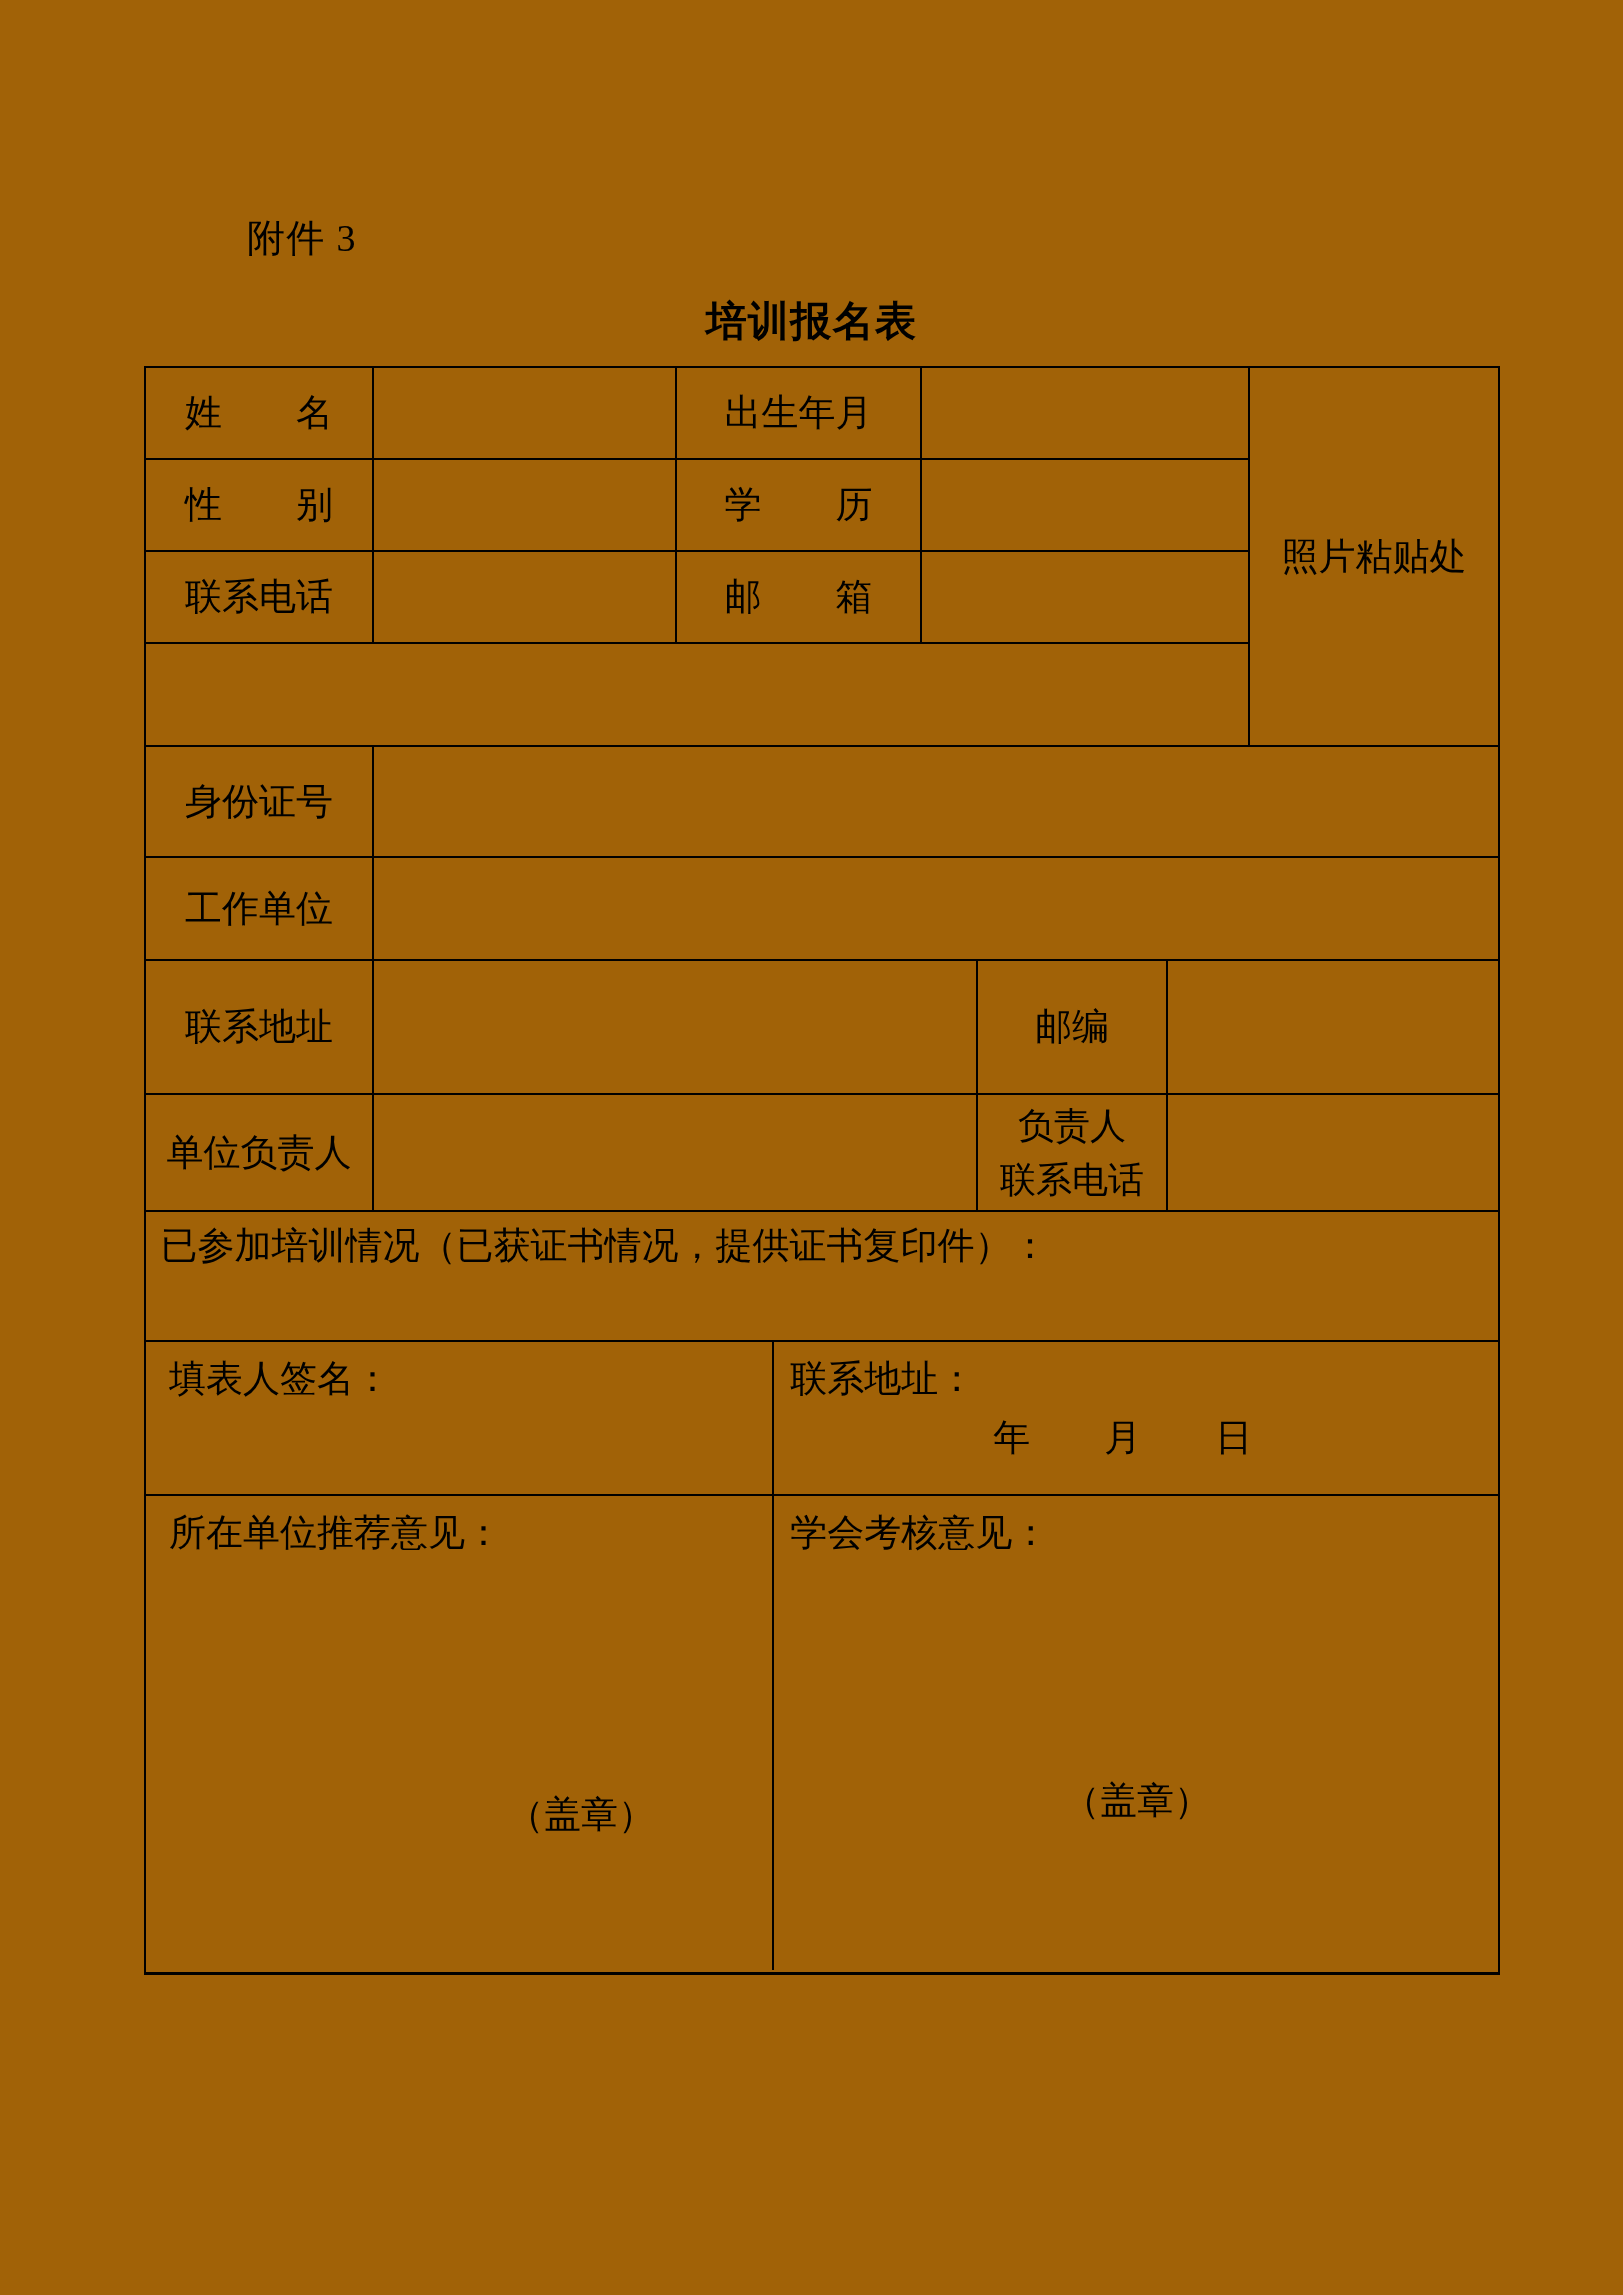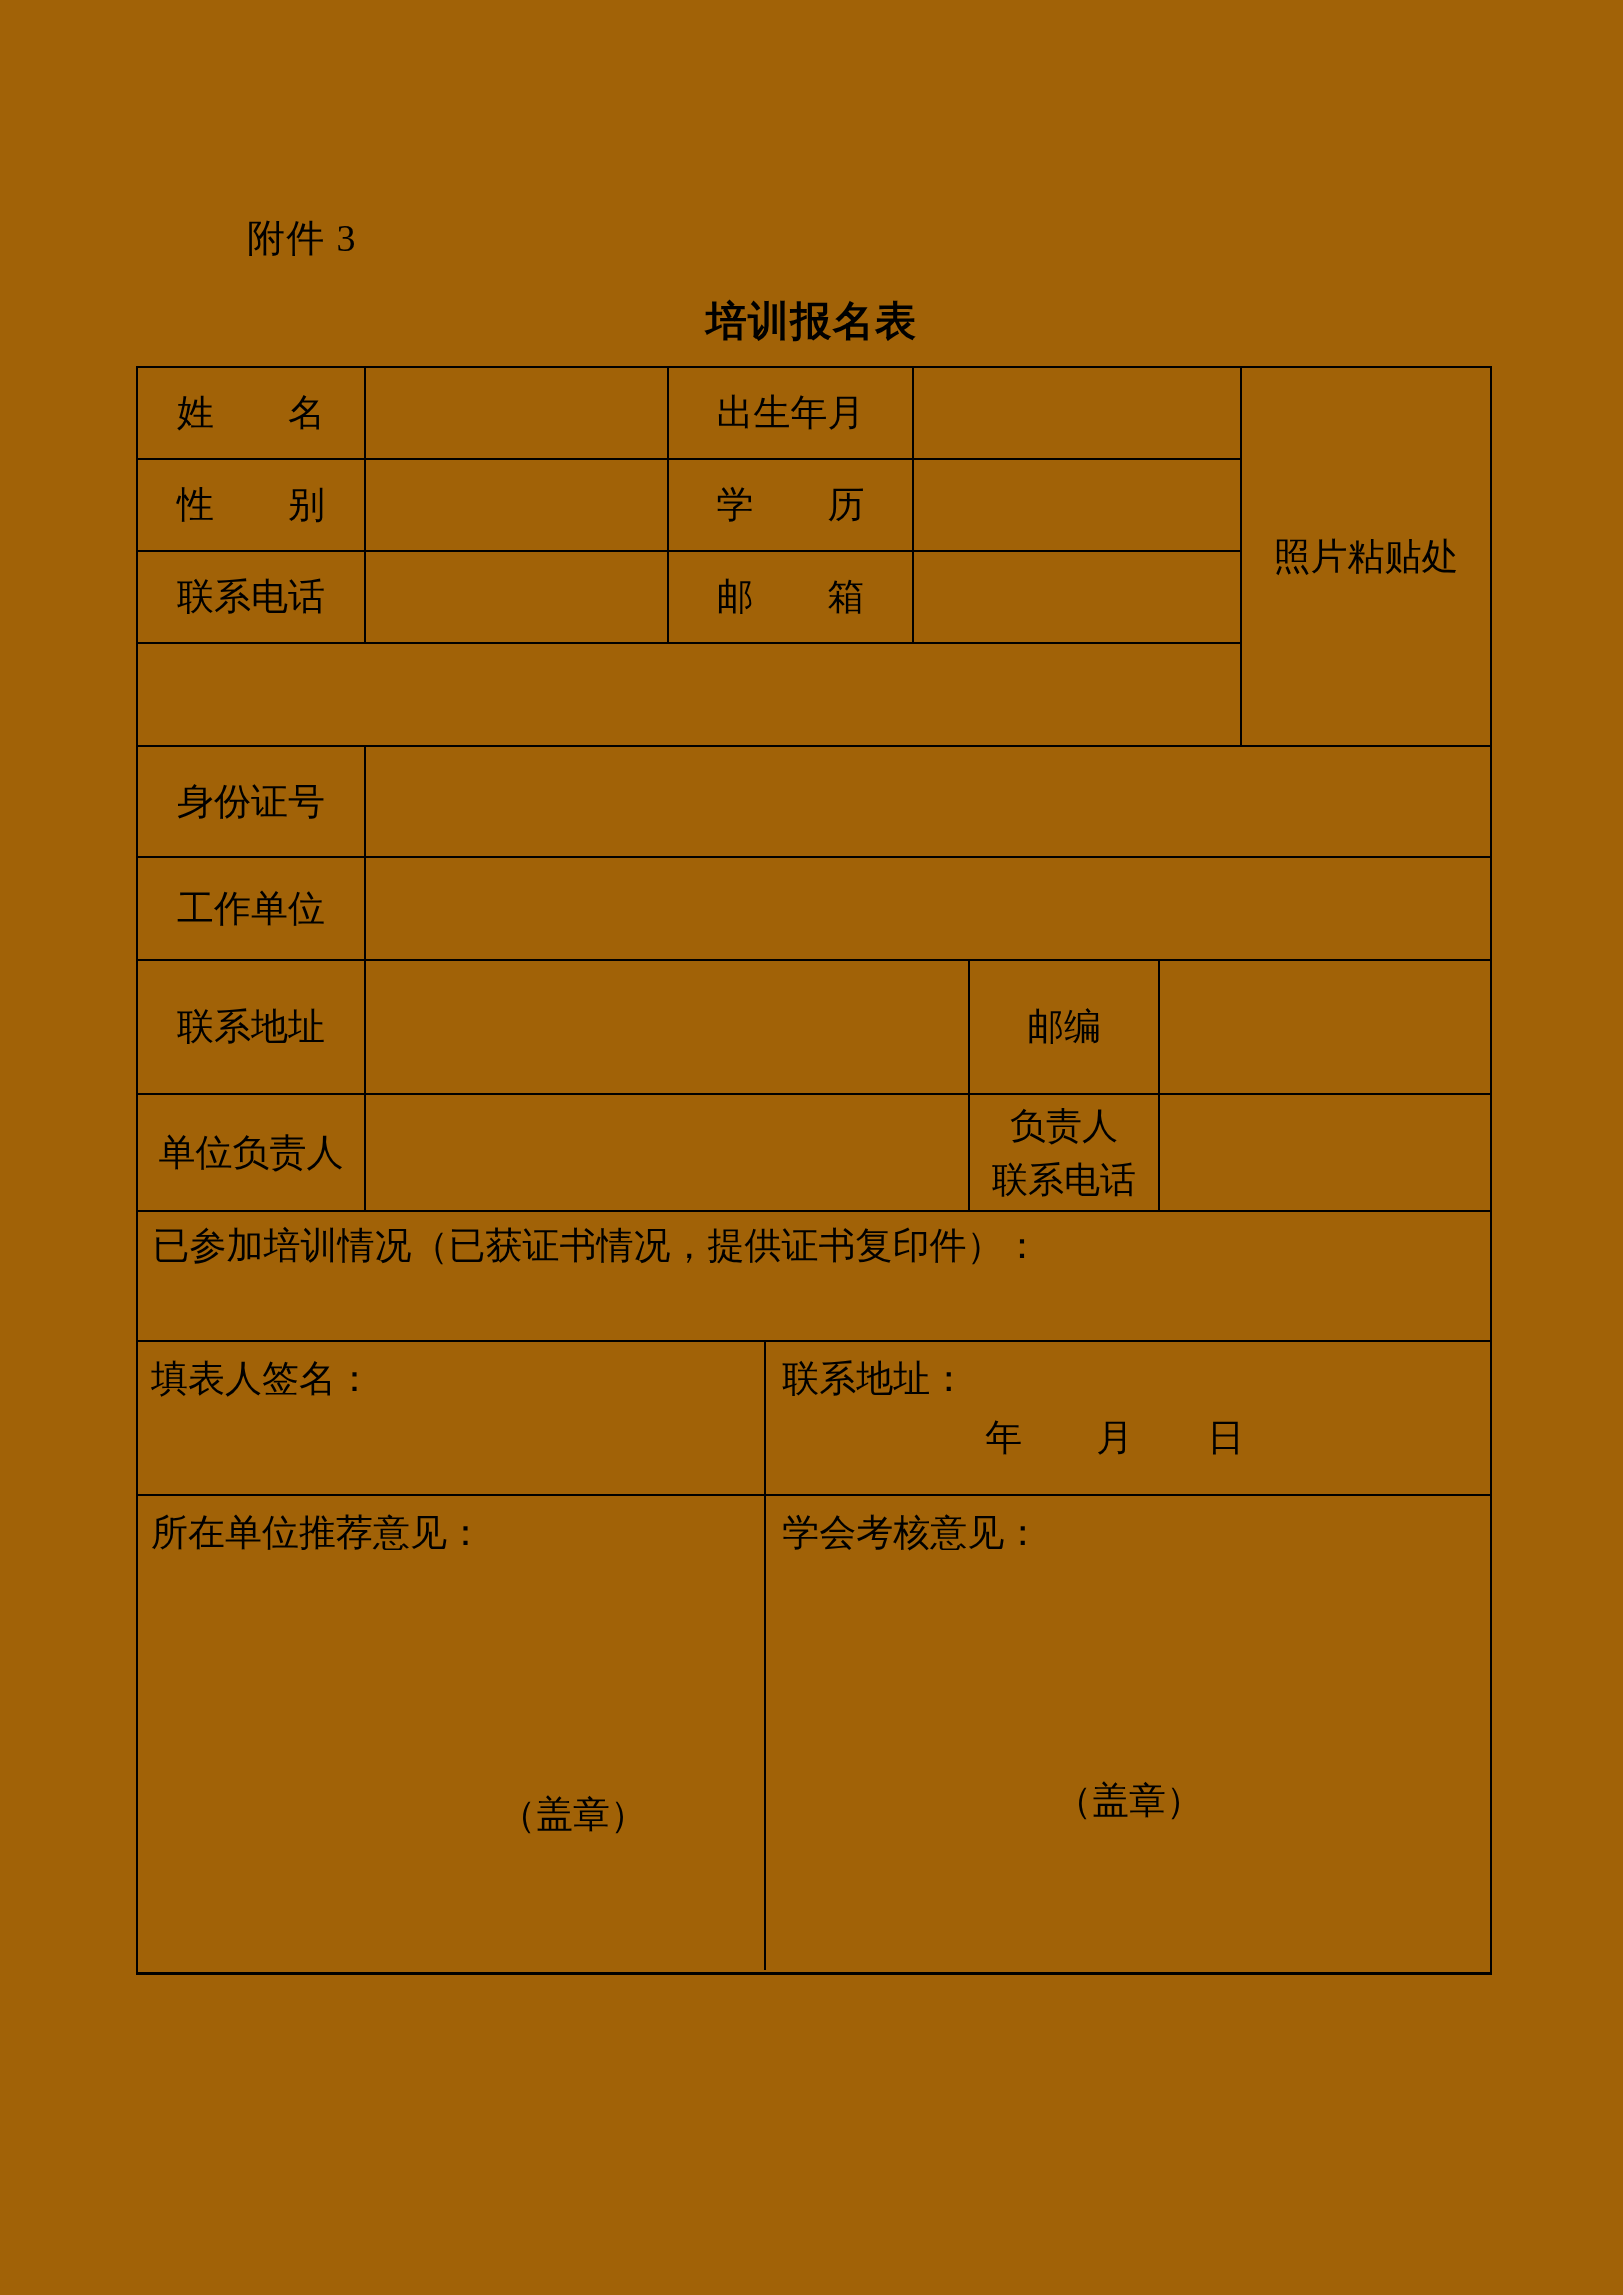--- a/index.html
+++ b/index.html
@@ -13,21 +13,21 @@
   }
   .attachment{
     position:absolute;left:247px;top:213px;
     font-size:38px;letter-spacing:1.3px;white-space:pre;
   }
   .title{
     position:absolute;left:0;top:294px;width:100%;
     text-align:center;font-size:41px;font-weight:bold;letter-spacing:1.3px;
   }
   .form-table{
-    position:absolute;left:136px;top:366px;
+    position:absolute;left:144px;top:366px;
     width:1356px;height:1609px;
     box-sizing:border-box;
     border:2.6px solid #000;border-bottom-width:3.9px;
     font-size:37px;
   }
   .row{display:flex;border-bottom:2px solid #000;box-sizing:border-box;}
   .row.last{border-bottom:none;}
   .cell{
     box-sizing:border-box;border-right:2px solid #000;
     position:relative;
@@ -51,21 +51,21 @@
   .r9{height:130px;}
   .r10{height:154px;}
   .r11{height:474px;}
   .w-addr{width:604px;}
   .w-post{width:190px;}
   .twoline{display:flex;flex-direction:column;align-items:center;justify-content:center;
     line-height:1.5;font-size:36px;text-align:center;}
   .freecell{padding:9.2px 0 0 14.4px;box-sizing:border-box;}
   .half-left{width:628px;}
   .half-right{flex:1;}
-  .pad-top{padding-top:11.8px;padding-left:13px;box-sizing:border-box;}
+  .pad-top{padding-top:11.8px;padding-left:23px;box-sizing:border-box;}
   .pad-top-r{padding-top:11.8px;padding-left:16.3px;box-sizing:border-box;}
   .date-line{
     text-align:center;padding-right:43px;margin-top:9.2px;white-space:pre;
   }
   .seal{position:absolute;white-space:pre;}
   .seal-left{left:361px;top:294px;}
   .seal-right{left:289px;top:280px;}
 </style>
 </head>
 <body>

